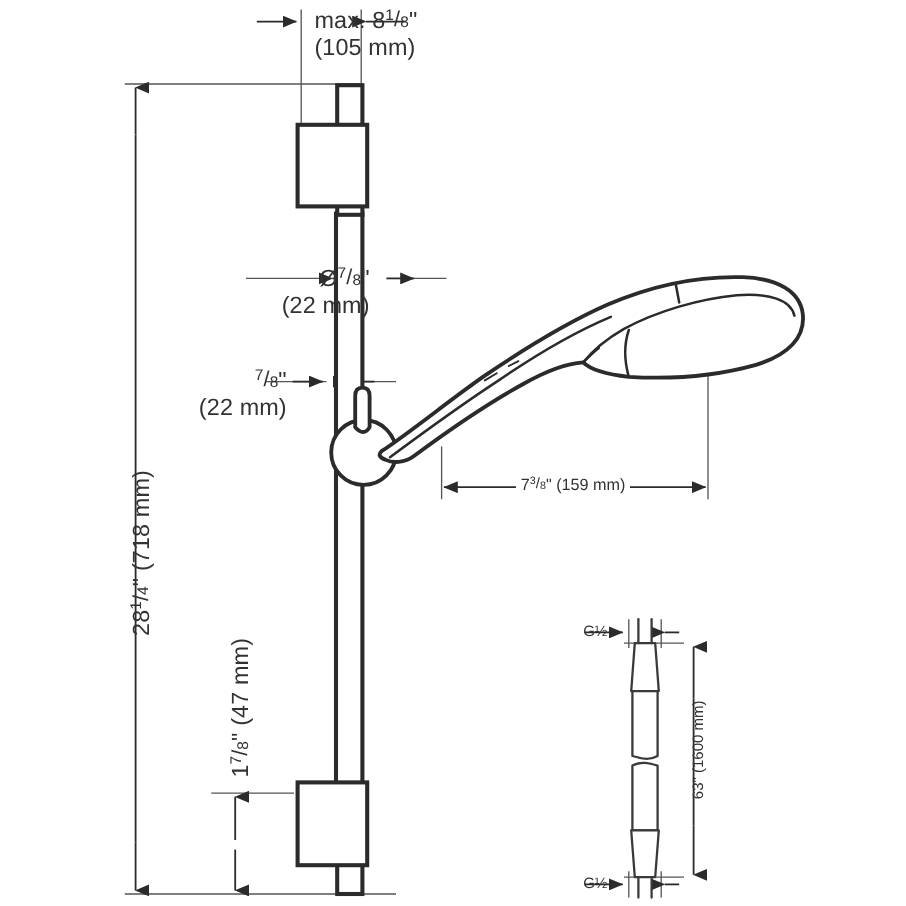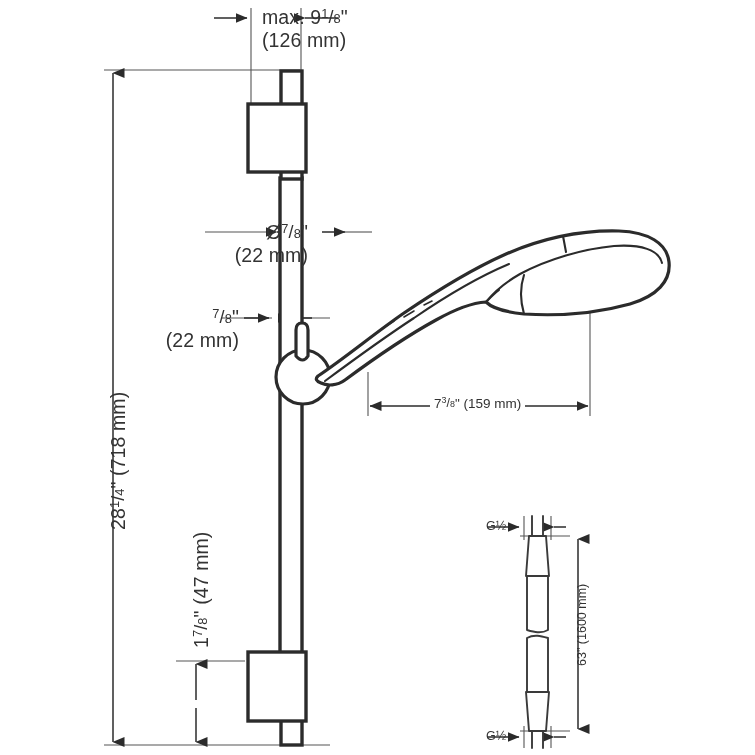--- a/index.html
+++ b/index.html
@@ -181,23 +181,23 @@
       <line x1="532" y1="516" x2="532" y2="536"></line>
       <line x1="543" y1="516" x2="543" y2="536"></line>
       <line x1="532" y1="731" x2="532" y2="748"></line>
       <line x1="543" y1="731" x2="543" y2="748"></line>
     </g>
 
   </svg>
 
   <div class="lbl dim" style="left:262px; top:6px; text-align:left;">
     <span>
-      <span>max. 9</span><span class="frac"><sup>1</sup><span class="sl">/</span><sub>8</sub></span><span>"</span>
+      <span>max. 8</span><span class="frac"><sup>1</sup><span class="sl">/</span><sub>8</sub></span><span>"</span>
     </span><br>
-    <span>(126 mm)</span>
+    <span>(105 mm)</span>
   </div>
 
   <div class="lbl dim" style="left:168px; top:221px; text-align:right; width:140px;">
     <span>
       <span>Ø</span><span class="frac"><sup>7</sup><span class="sl">/</span><sub>8</sub></span><span>"</span>
     </span><br>
     <span>(22 mm)</span>
   </div>
 
   <div class="lbl dim" style="left:124px; top:306px; text-align:right; width:115px;">

